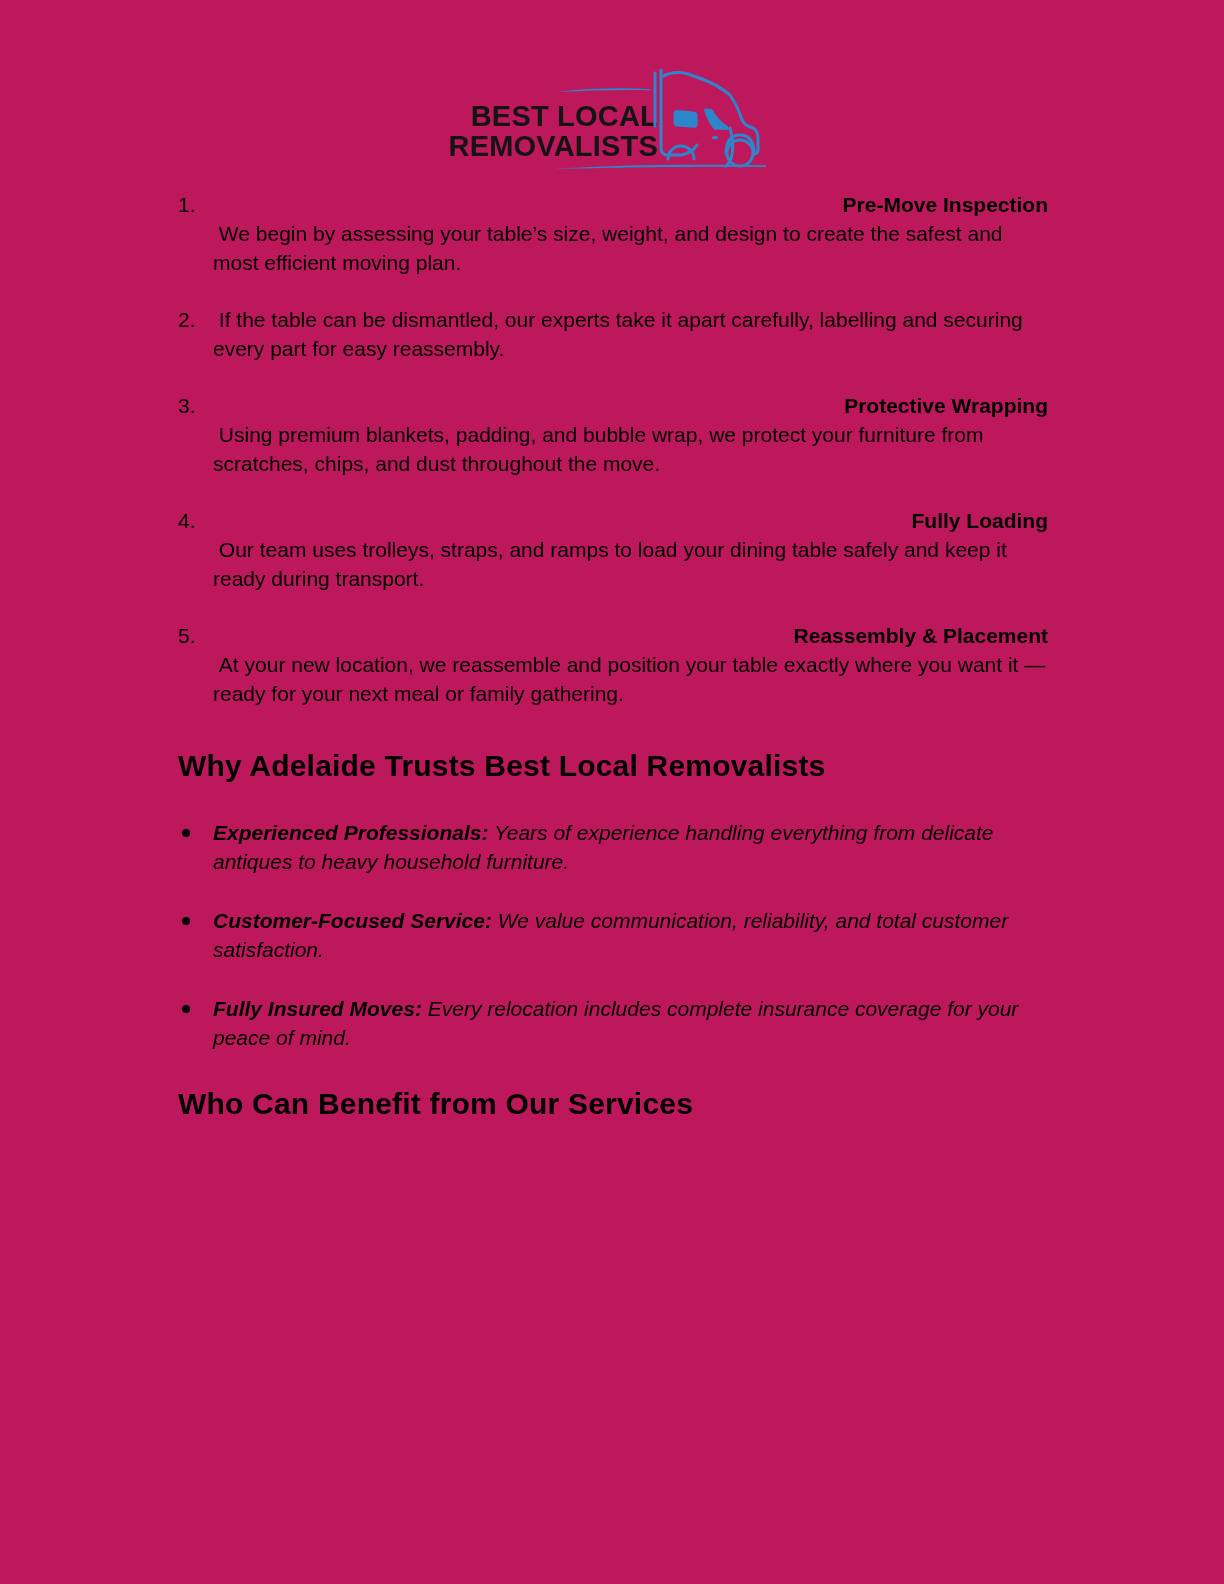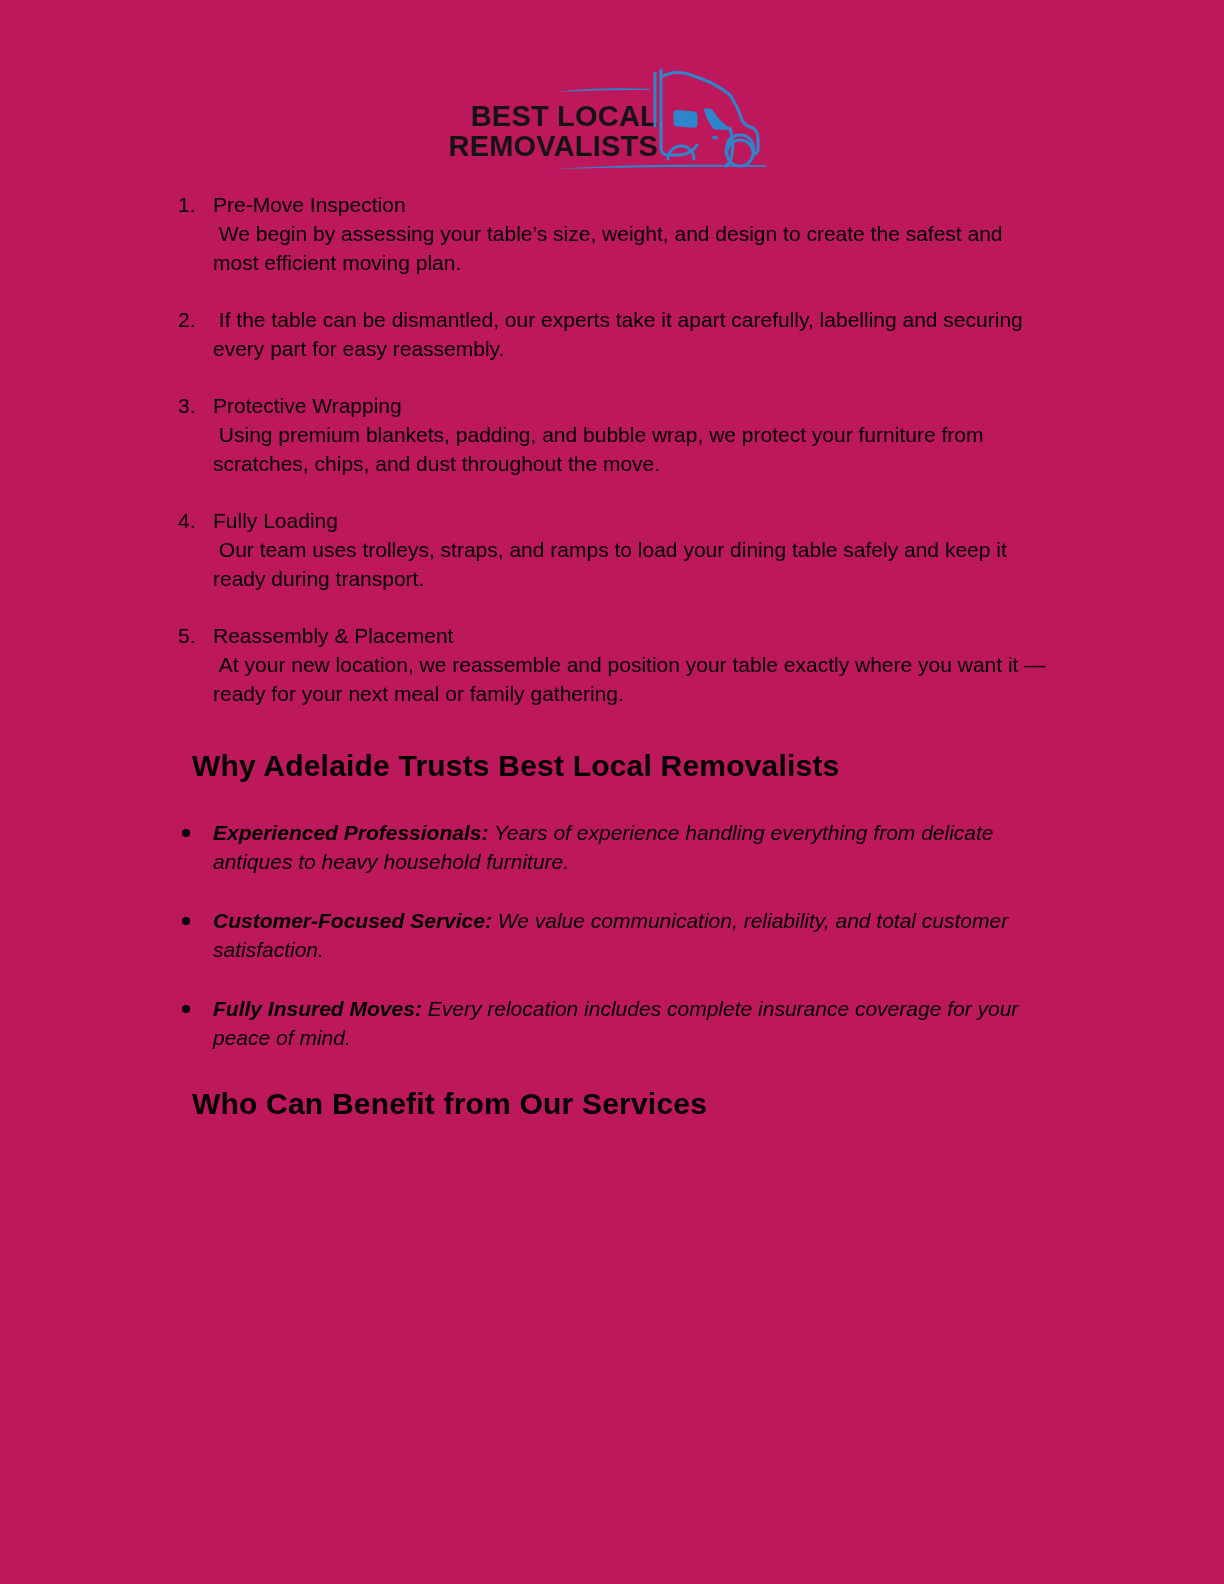--- a/index.html
+++ b/index.html
@@ -26,26 +26,26 @@
   .swoosh-top { position:absolute; top:23px; right:118px; width:94px; height:6px; }
   .swoosh-bottom { position:absolute; top:99px; right:2px; width:212px; height:7px; }
   .truck { position:absolute; top:2px; right:0; width:118px; height:102px; }
 
   
   .content { margin:12px 176px 0 178px; font-size:21px; line-height:29px; }
 
   .item-row { display:flex; margin-bottom:28px; }
   .marker { width:35px; flex:none; }
   .item-body { flex:1; }
-  .item-title { font-weight:normal; }
+  .item-title { font-weight:bold;text-align:right; }
   .item-text { white-space:pre-wrap; }
 
   h1.section-heading {
     font-size:30px; line-height:37px; font-weight:bold;
-    margin:39px 0 34px 14px; letter-spacing:0.2px;
+    margin:39px 0 34px 0; letter-spacing:0.2px;
   }
   h1.section-heading-last { margin-top:33px; margin-bottom:0; }
 
   .bullet-row { display:flex; margin-bottom:30px;font-style:italic; }
   .bullet-cell { width:35px; flex:none; }
   .bullet-dot {
     display:block; width:8px; height:8px; border-radius:50%;
     background:#000; margin:11px 0 0 4px;
   }
   .bullet-body { flex:1; }

